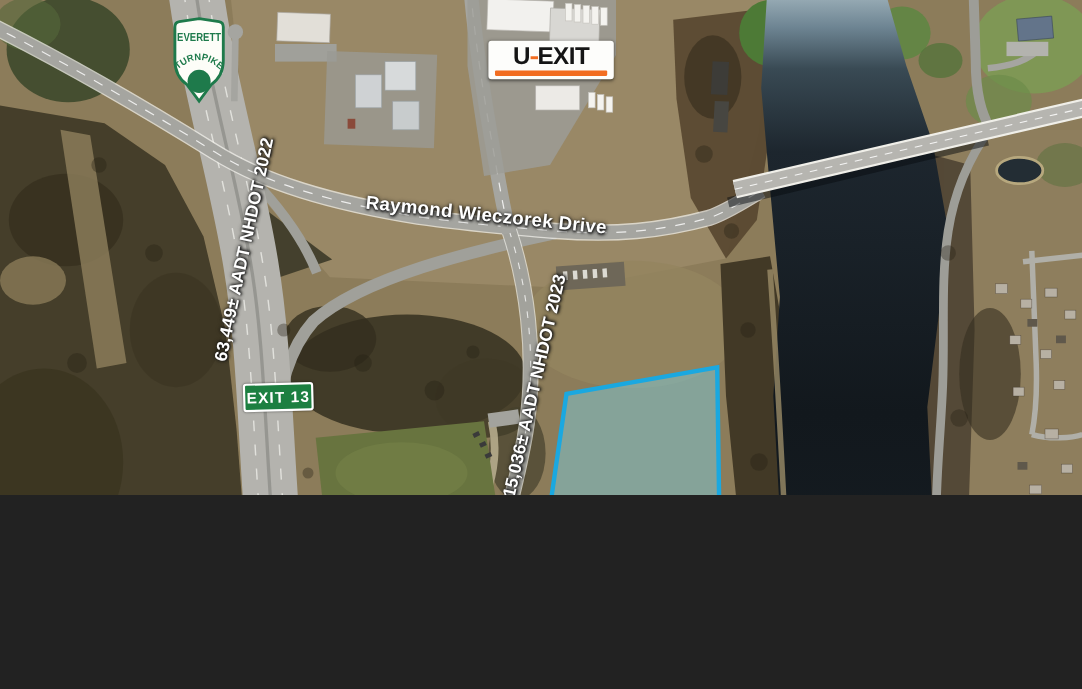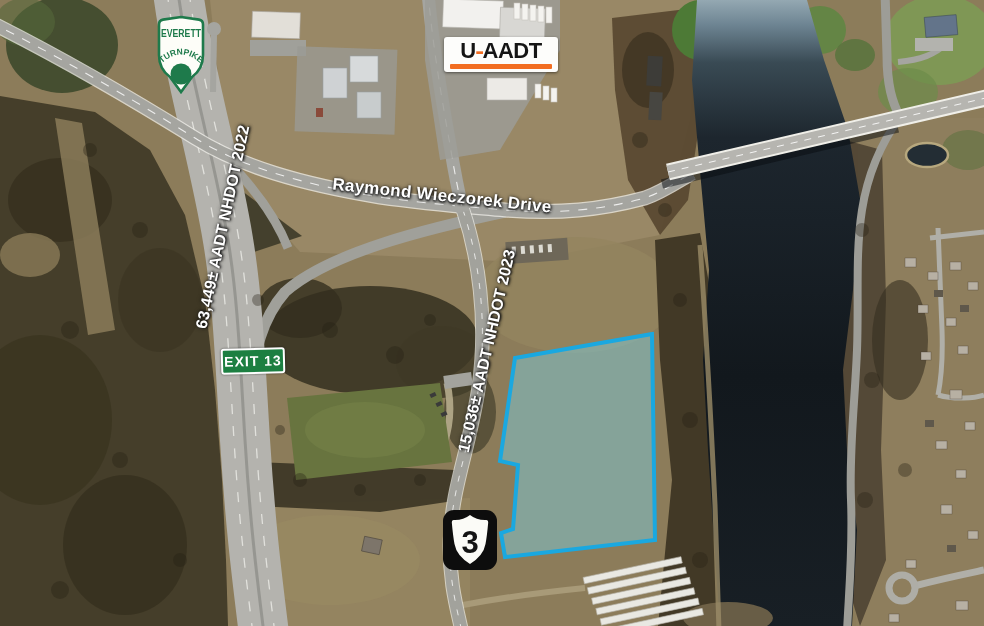--- a/index.html
+++ b/index.html
@@ -1,16 +1,16 @@
 <!DOCTYPE html>
 <html><head>
 <meta charset="utf-8">
 <style>
   html,body{margin:0;padding:0;background:#222;}
-  .stage{position:relative;width:984px;height:626px;overflow:hidden;background:#8c7c5a;
+  .stage{position:relative;width:984px;height:450px;overflow:hidden;background:#8c7c5a;
          font-family:"Liberation Sans",sans-serif;}
   .stage svg.scene{position:absolute;left:0;top:0;width:984px;height:626px;display:block;}
   svg text{font-family:"Liberation Sans",sans-serif;}
   .ov{position:absolute;white-space:nowrap;}
   .maplabel{color:#fff;font-weight:bold;
             text-shadow:0 1px 2px rgba(25,25,25,.95),0 0 4px rgba(25,25,25,.7),1px 1px 3px rgba(0,0,0,.8);}
   .lbl-road{font-size:17px;letter-spacing:.3px;transform:translate(-50%,-50%) rotate(6deg);}
   .lbl-aadt1{font-size:16px;transform:translate(-50%,-50%) rotate(-78deg);}
   .lbl-aadt2{font-size:16px;transform:translate(-50%,-50%) rotate(-77deg);}
   .exitsign{left:221px;top:348px;width:64px;height:26px;box-sizing:border-box;
@@ -246,21 +246,21 @@
   <text font-size="8.5" font-weight="bold" fill="#1e7a4b">
     <textPath href="#arcT" startOffset="50%" text-anchor="middle">TURNPIKE</textPath>
   </text>
   <circle cx="27" cy="59" r="10.5" fill="#1e7a4b"></circle>
 </svg>
 
 <div class="ov uhaul">
   <div class="uhaul-row">
     <span>U</span>
         <span class="uhaul-dash">-</span>
-        <span>AADT</span>
+        <span>EXIT</span>
   </div>
   <div class="uhaul-bar"></div>
 </div>
 
 <div class="ov maplabel lbl-road" style="left:442px;top:196px">Raymond Wieczorek Drive</div>
 
 <div class="ov maplabel lbl-aadt1" style="left:223px;top:227px">63,449± AADT NHDOT 2022</div>
 
 <div class="ov exitsign">EXIT 13</div>
 

